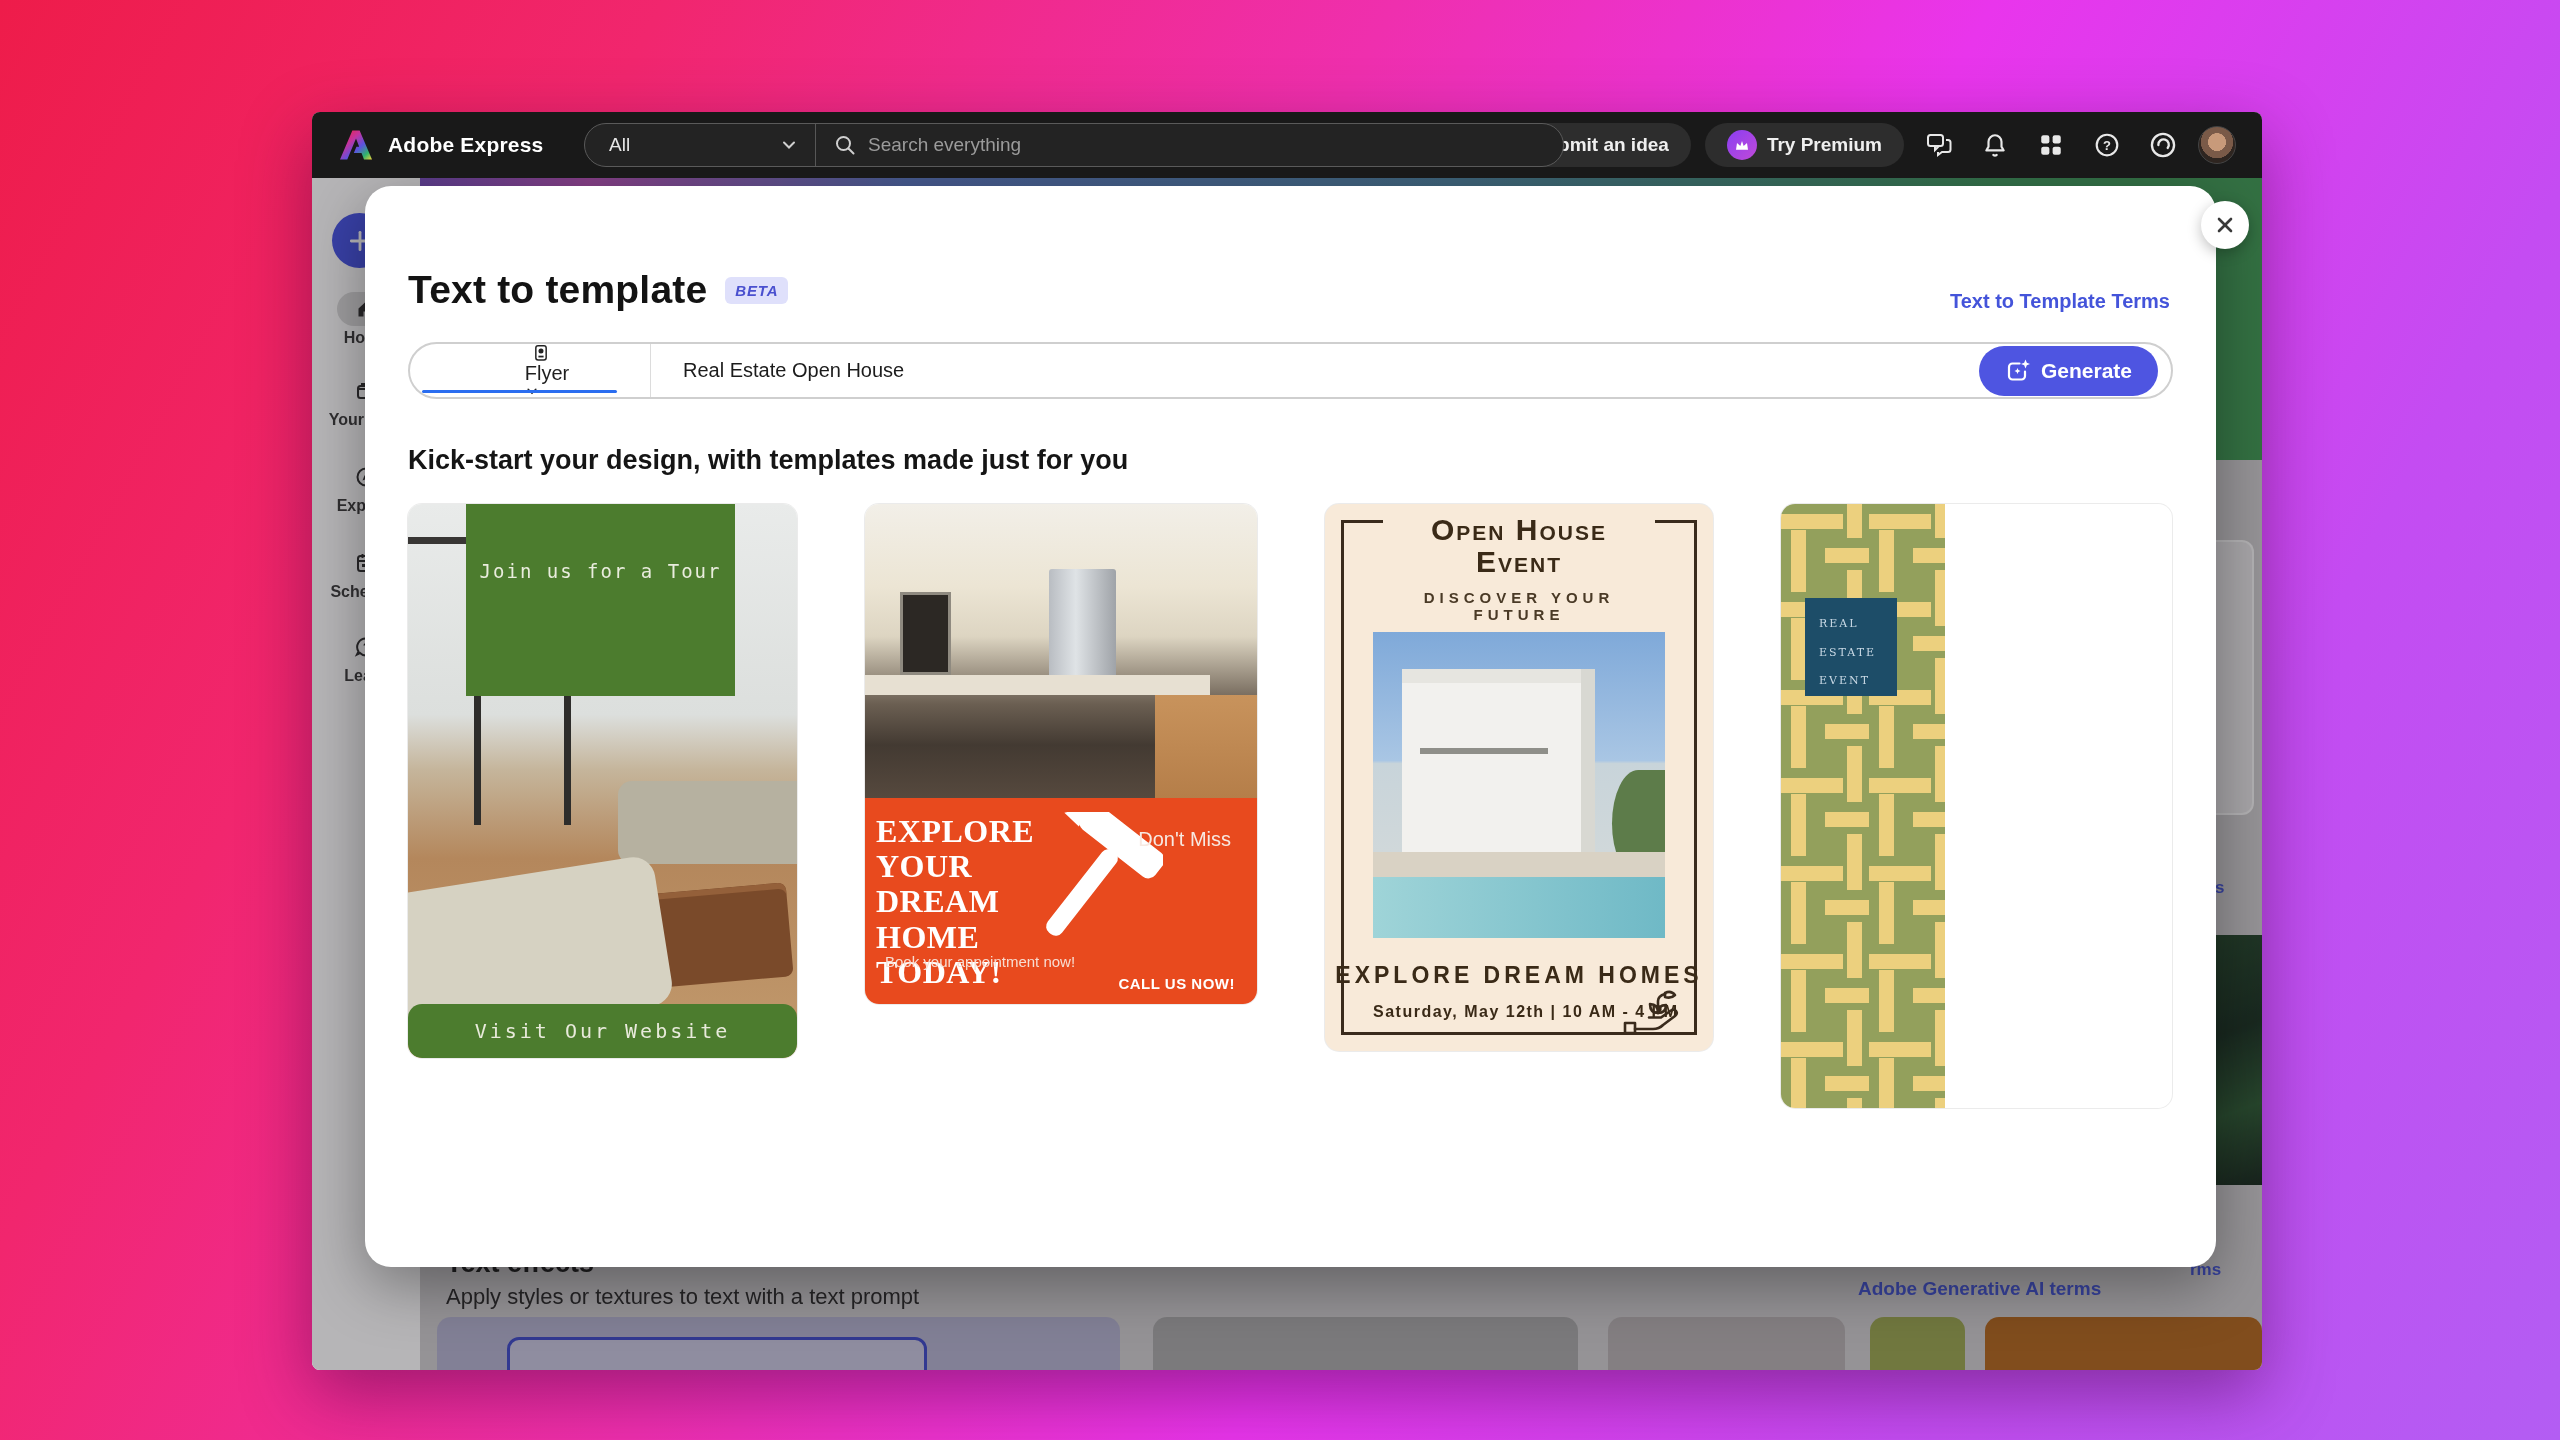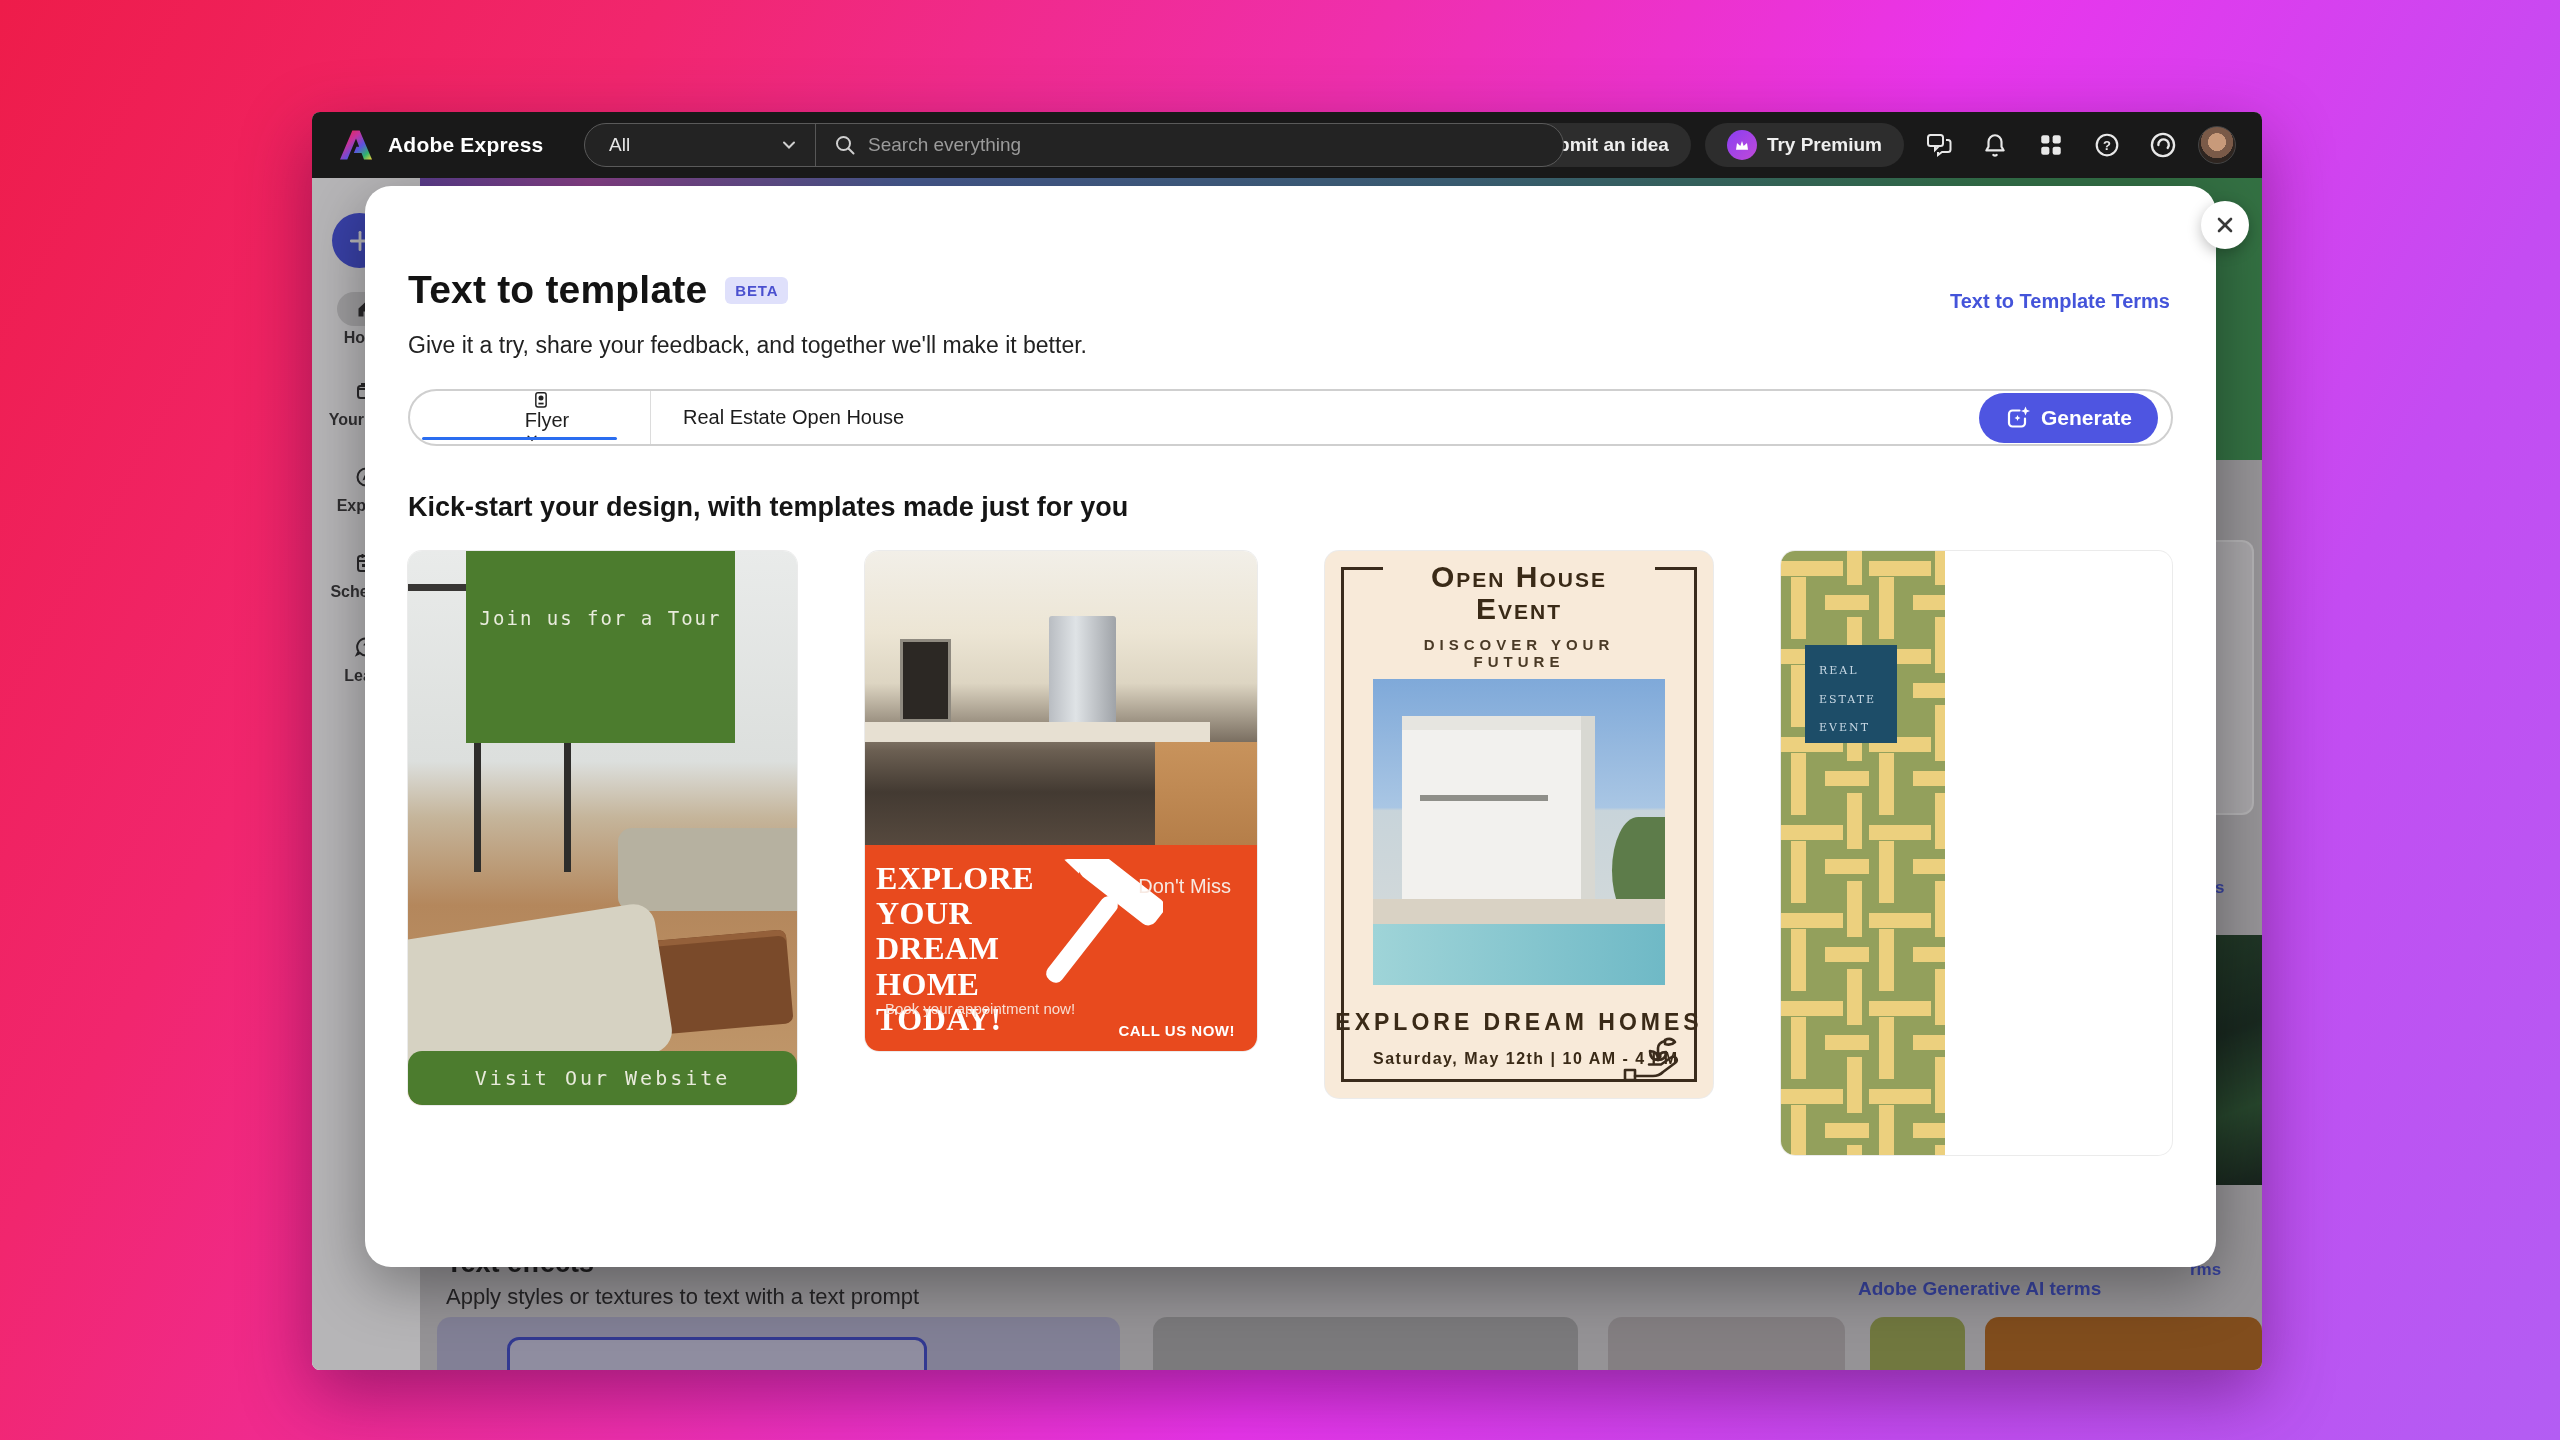--- a/index.html
+++ b/index.html
@@ -65,21 +65,21 @@
   .t4 { left:1558px; width:95px; background:#9aa64e; }
   .t5 { left:1673px; width:277px; background:#b2661c; }
   .scrim { position:absolute; inset:0; background:rgba(28,26,32,.32); z-index:5; }
 
   
   .modal { position:absolute; left:53px; top:74px; width:1851px; height:1081px; background:#fff;
     border-radius:26px; z-index:10; box-shadow:0 18px 60px rgba(0,0,0,.35); padding:0 43px; }
   .m-header { margin-top:82px; display:flex; align-items:center; gap:18px; }
   .m-title { font-size:39px; font-weight:800; color:#131313; letter-spacing:.2px; }
   .beta { background:#dfe0fb; color:#4a50cf; font-size:15px; font-weight:800; letter-spacing:.8px;
-    padding:5px 10px; border-radius:6px; }
+    padding:5px 10px; border-radius:6px;font-style:italic; }
   .m-terms { position:absolute; right:46px; top:104px; font-size:20px; font-weight:700; color:#4454da; cursor:pointer; }
   .m-sub { margin-top:20px; font-size:23px; color:#222; }
   .prompt-bar { margin-top:30px; height:57px; border:2px solid #cfcfcf; border-radius:29px;
     display:flex; align-items:center; position:relative; }
   .type-dd { position:relative; width:240px; height:100%; display:flex; align-items:center;
     padding-left:22px; cursor:pointer;flex-direction:column; }
   .type-label { font-size:20px; color:#1f1f1f; margin-left:12px; flex:1; }
   .dd-underline { position:absolute; left:12px; bottom:4px; width:195px; height:3px; background:#2a6df0; border-radius:2px; }
   .bar-div { width:1px; height:100%; background:#dcdcdc; }
   .prompt-input { flex:1; border:none; outline:none; background:transparent; font-family:inherit;
@@ -345,21 +345,20 @@
 
     <div class="scrim"></div>
   </div>
 
   <div class="modal">
     <div class="m-header">
       <span class="m-title">Text to template</span>
       <span class="beta">BETA</span>
     </div>
     <div class="m-terms">Text to Template Terms</div>
-    <div class="m-sub">Give it a try, share your feedback, and together we'll make it better.</div>
 
     <div class="prompt-bar">
       <div class="type-dd">
         <svg width="26" height="26" viewBox="0 0 24 24">
           <rect x="5" y="2.5" width="14" height="19" rx="3" fill="none" stroke="#222" stroke-width="2"></rect>
           <circle cx="12" cy="9.5" r="3.4" fill="#222"></circle>
           <line x1="8.5" y1="17" x2="15.5" y2="17" stroke="#222" stroke-width="2.4"></line>
         </svg>
         <span class="type-label">Flyer</span>
         <svg width="18" height="18" viewBox="0 0 16 16" style="margin-right:18px">

